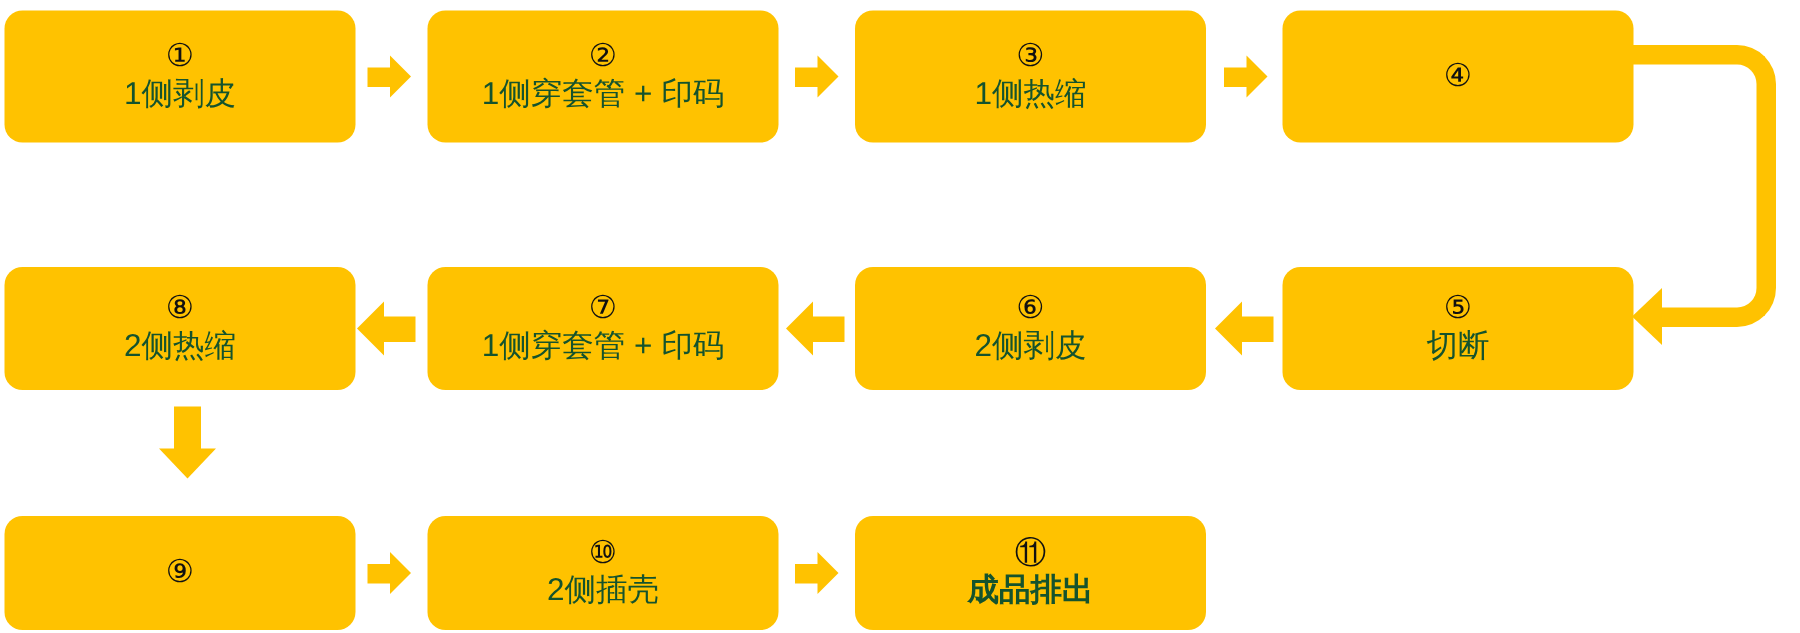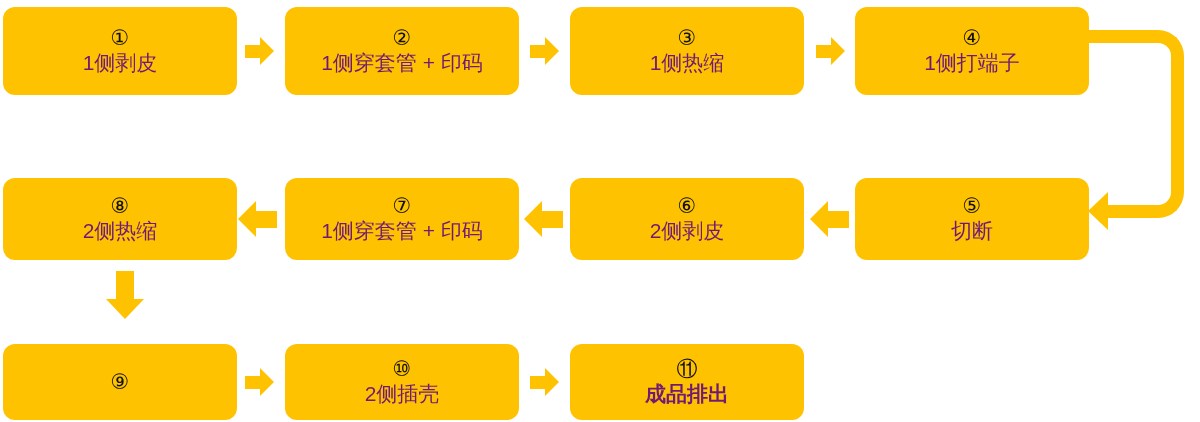--- a/index.html
+++ b/index.html
@@ -25,21 +25,21 @@
   }
   .node .num{
     font-size:21px;
     line-height:24px;
     color:#111111;
     letter-spacing:0;
   }
   .node .label{
     font-size:21px;
     line-height:26px;
-    color:#701a75;
+    color:#14532d;
     white-space:nowrap;
   }
   .node.bold .label{font-weight:bold;text-align:right;}
 
   
   .arrow{position:absolute;}
   .arrow .shaft{position:absolute;background:#FFC200;}
   .arrow .head{position:absolute;width:0;height:0;}
 
   
@@ -125,21 +125,20 @@
     <div class="label">1侧热缩</div>
   </div>
 
   <div class="arrow arr-right-sm" style="left:816px;top:37px;width:30px;height:28px;">
     <div class="shaft"></div>
     <div class="head"></div>
   </div>
 
   <div class="node" style="left:855px;top:7px;width:234px;height:88px;">
     <div class="num">④</div>
-    <div class="label">1侧打端子</div>
   </div>
 
   <div class="elbow" style="left:1088px;top:30px;height:210px;width:110px;">
 
     <div class="seg" style="left:0px;top:0px;width:70px;height:13px;"></div>
 
     <div class="corner" style="left:70px;top:0px;width:13px;height:13px;"></div>
 
     <div class="seg" style="left:83px;top:26px;width:13px;height:136px;"></div>
 

